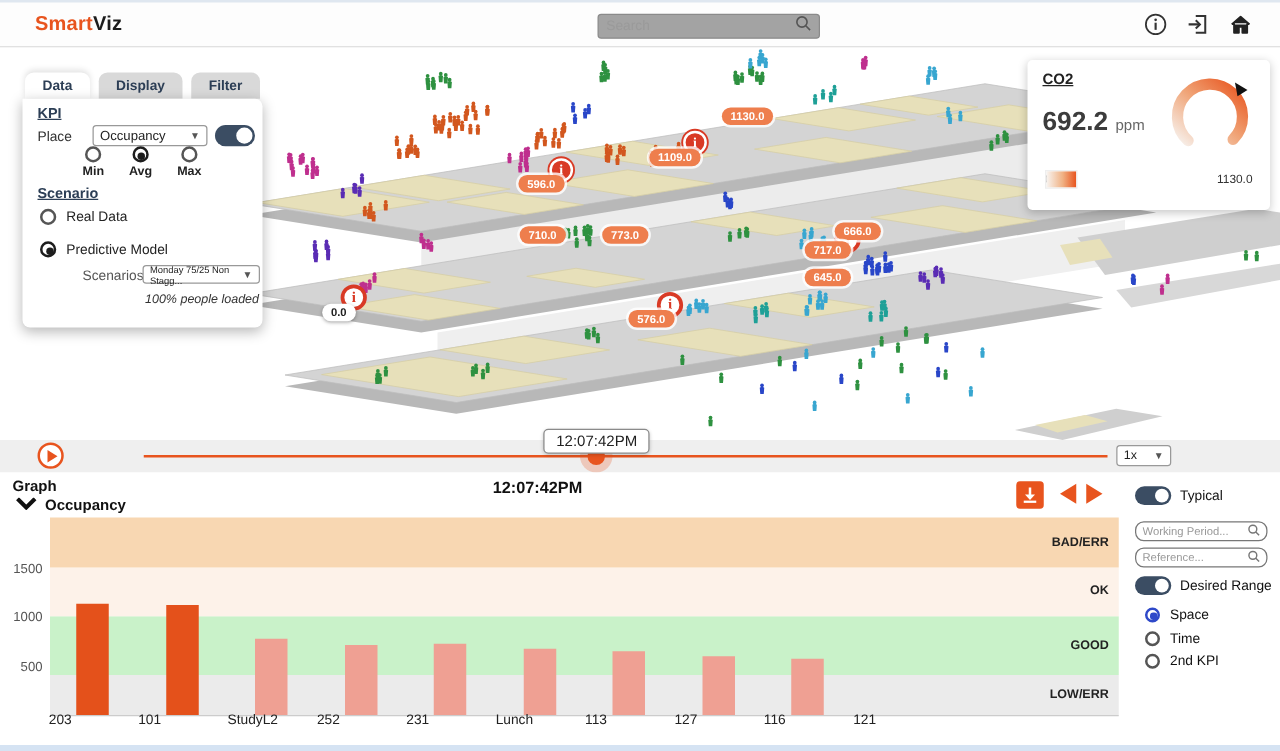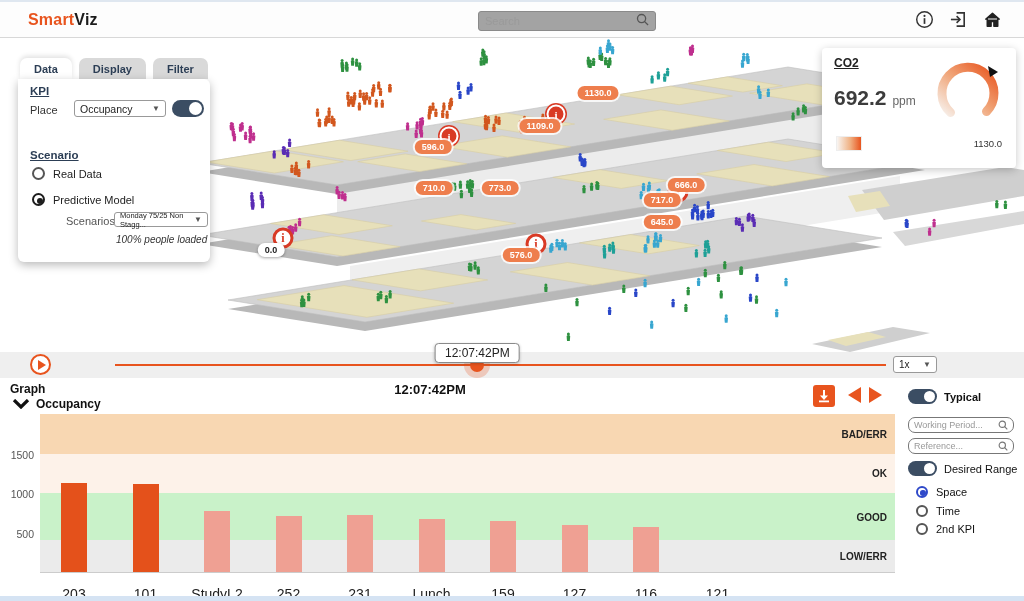--- a/index.html
+++ b/index.html
@@ -87,21 +87,21 @@
             display:flex; align-items:center; justify-content:center; }
   .nav-arrow { position:absolute; top:9px; width:0; height:0; }
   #arrow-left { left:848px; border-right:13px solid #e8541e; border-top:8px solid transparent; border-bottom:8px solid transparent; }
   #arrow-right { left:869px; border-left:13px solid #e8541e; border-top:8px solid transparent; border-bottom:8px solid transparent; }
 
   #plot { position:absolute; left:40px; top:37px; width:855px; height:158px; border-bottom:1px solid #ccc; }
   .zone { position:absolute; left:0; right:0; }
   .zone-label { position:absolute; right:8px; top:50%; transform:translateY(-50%); font-size:10px; font-weight:bold; color:#222; }
   .bar { position:absolute; bottom:0; width:26px; }
   .ytick { position:absolute; left:6px; width:28px; text-align:right; font-size:10.5px; color:#555; }
-  .xlabel { position:absolute; width:70px; text-align:center; font-size:14px; color:#222; top:208px; }
+  .xlabel { position:absolute; width:70px; text-align:left; font-size:11px; color:#222; top:192px; }
 
   .gr-right { position:absolute; left:908px; }
   .tg-row { display:flex; align-items:center; gap:7px; font-size:11px; color:#111; }
   .tg-row .toggle { position:relative; flex:none; }
   .mini-input { position:absolute; left:908px; width:106px; height:16px; border:1px solid #777; border-radius:7px;
                 background:#fff; display:flex; align-items:center; padding:0 5px; }
   .mini-input input { border:0; outline:0; flex:1; width:70px; font-size:9px; color:#333; background:transparent; }
   .mini-input input::placeholder { color:#999; }
   .mode-row { position:absolute; left:916px; display:flex; align-items:center; gap:8px; font-size:11px; color:#111; }
   .mode-row .radio { width:12px; height:12px; }
@@ -1256,20 +1256,34 @@
       <div class="tab">Filter</div>
     </div>
     <div class="panel-card">
       <div class="p-head" style="top:6px;">KPI</div>
       <div class="p-label" style="left:12px; top:25px;">Place</div>
       <div class="mini-select" style="left:56px; top:21px; width:92px; height:17px; font-size:10.5px;">
         <span>Occupancy</span>
           <span class="caret">▼</span>
       </div>
       <div class="toggle big" style="left:154px; top:21px;"></div>
+      <div class="agg-group">
+        <div class="agg-item">
+            <span class="radio"></span>
+            <span>Min</span>
+          </div>
+        <div class="agg-item">
+            <span class="radio sel"></span>
+            <span>Avg</span>
+          </div>
+        <div class="agg-item">
+            <span class="radio"></span>
+            <span>Max</span>
+          </div>
+      </div>
       <div class="p-head" style="top:70px;">Scenario</div>
       <div class="scen-row" style="top:88px;">
         <span class="radio"></span>
           <span>Real Data</span>
       </div>
       <div class="scen-row" style="top:114px;">
         <span class="radio sel"></span>
           <span>Predictive Model</span>
       </div>
       <div class="p-label" style="left:48px; top:136px; color:#555;">Scenarios</div>
@@ -1357,21 +1371,21 @@
       <div class="bar" style="left: 92.5px; height: 87.611px; background: rgb(228, 81, 27);"></div>
       <div class="bar" style="left: 164px; height: 61.067px; background: rgb(239, 160, 147);"></div>
       <div class="bar" style="left: 235.5px; height: 56.09px; background: rgb(239, 160, 147);"></div>
       <div class="bar" style="left: 307px; height: 56.643px; background: rgb(239, 160, 147);"></div>
       <div class="bar" style="left: 378.5px; height: 52.614px; background: rgb(239, 160, 147);"></div>
       <div class="bar" style="left: 450px; height: 50.955px; background: rgb(239, 160, 147);"></div>
       <div class="bar" style="left: 521.5px; height: 47.084px; background: rgb(239, 160, 147);"></div>
       <div class="bar" style="left: 593px; height: 45.504px; background: rgb(239, 160, 147);"></div>
     </div>
 
-  <div class="gr-right tg-row" style="top:11px;font-weight:bold;">
+  <div class="gr-right tg-row" style="top:11px;">
     <span class="toggle small"></span>
     <span>Typical</span>
   </div>
   <div class="mini-input" style="top:39px;">
     <input type="text" placeholder="Working Period..." style="">
     <span><svg width="10" height="10" viewBox="0 0 14 14">
           <circle cx="6" cy="6" r="4.4" fill="none" stroke="#777" stroke-width="1.6"></circle>
           <line x1="9.3" y1="9.3" x2="13" y2="13" stroke="#777" stroke-width="1.6"></line>
         </svg></span>
   </div>
@@ -1397,21 +1411,21 @@
   <div class="mode-row" style="top:145px;">
     <span class="radio"></span>
       <span>2nd KPI</span>
   </div>
 <div class="xlabel" style="left: 39px;">203</div>
     <div class="xlabel" style="left: 110.5px;">101</div>
     <div class="xlabel" style="left: 182px;">StudyL2</div>
     <div class="xlabel" style="left: 253.5px;">252</div>
     <div class="xlabel" style="left: 325px;">231</div>
     <div class="xlabel" style="left: 396.5px;">Lunch</div>
-    <div class="xlabel" style="left: 468px;">159</div>
+    <div class="xlabel" style="left: 468px;">113</div>
     <div class="xlabel" style="left: 539.5px;">127</div>
     <div class="xlabel" style="left: 611px;">116</div>
     <div class="xlabel" style="left: 682.5px;">121</div>
     <div class="ytick" style="top: 149.5px;">500</div>
     <div class="ytick" style="top: 110px;">1000</div>
     <div class="ytick" style="top: 70.5px;">1500</div>
   </div>
 
 <div id="footer-strip"></div>
 

